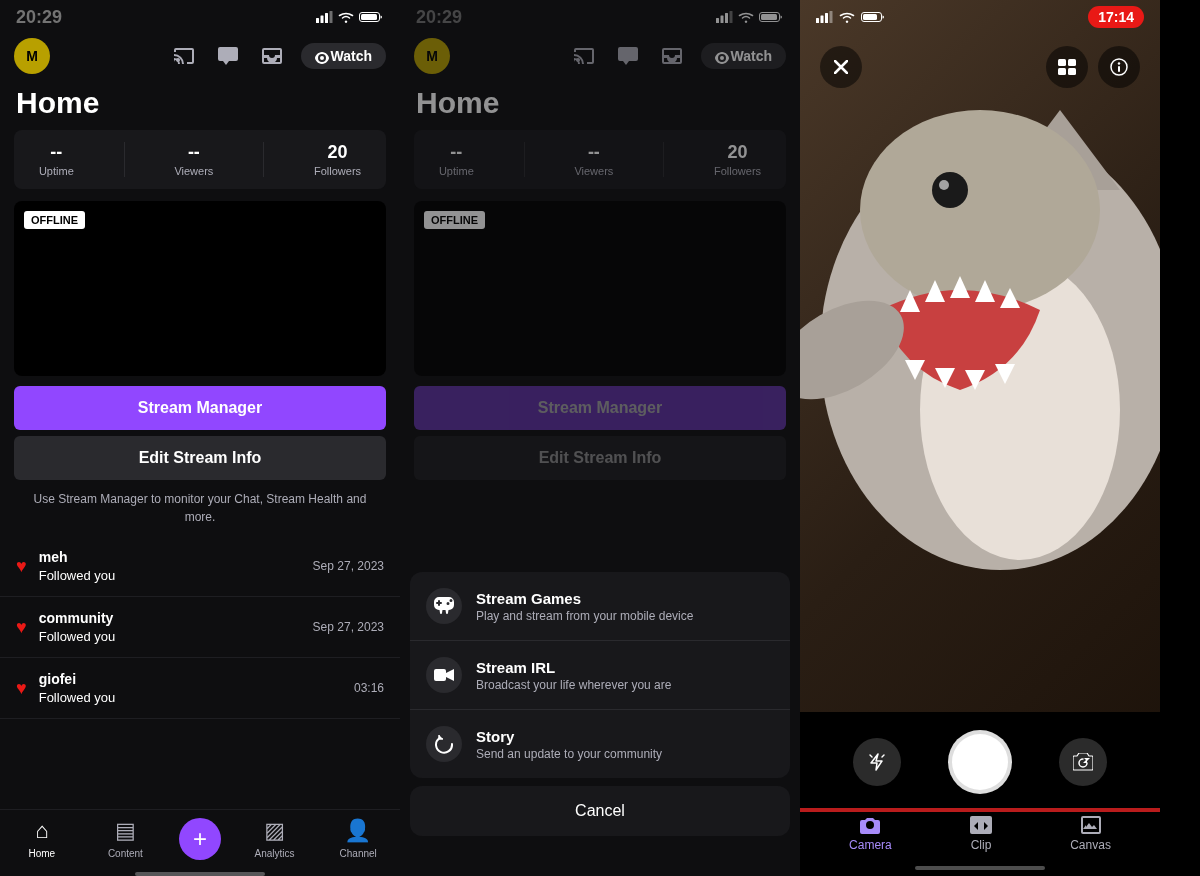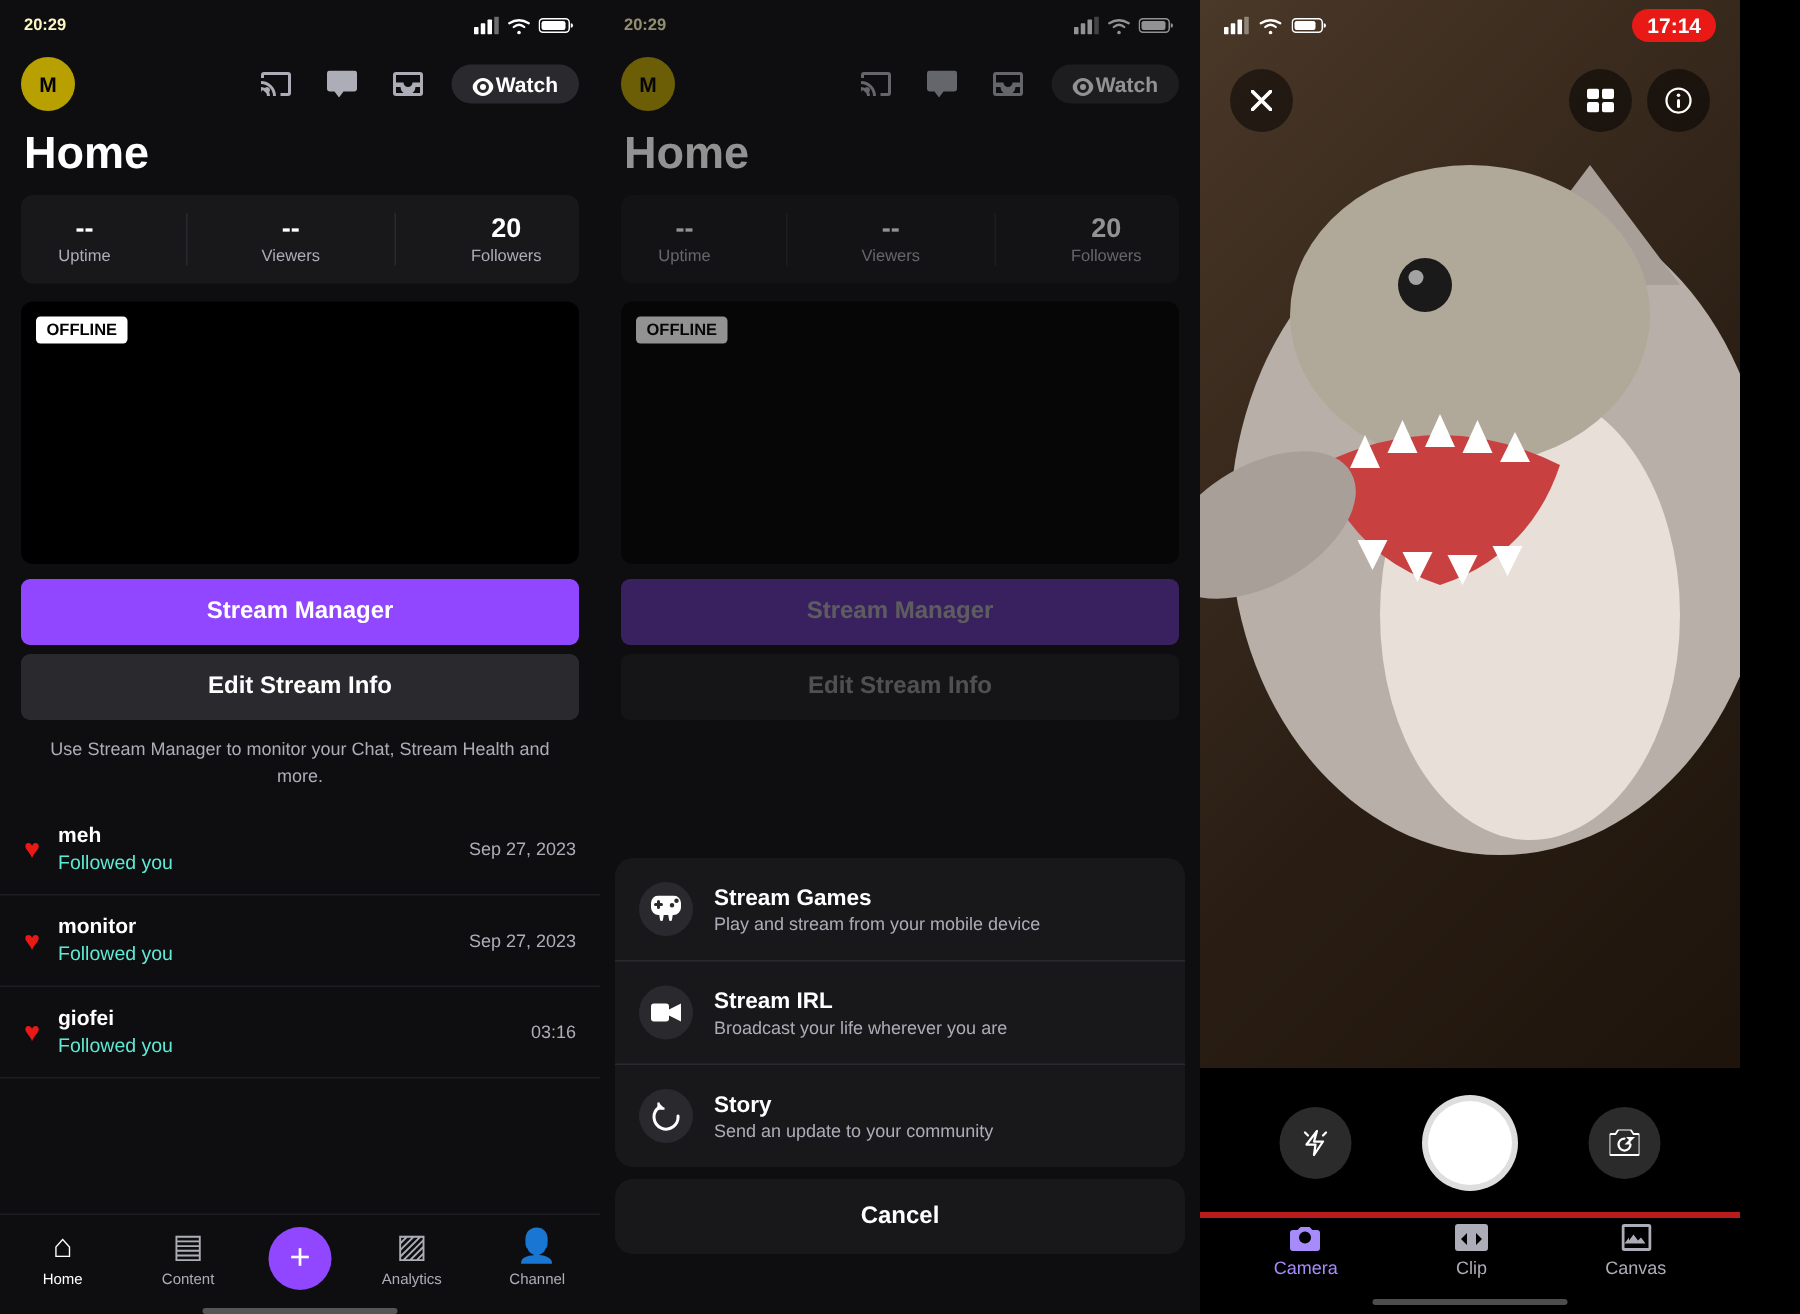--- a/index.html
+++ b/index.html
@@ -34,23 +34,23 @@
 
     
     .status-bar {
       display: flex;
       justify-content: space-between;
       align-items: center;
       padding: 6px 16px 4px;
       height: 32px;
     }
     .status-bar .time {
-      font-size: 11px;
+      font-size: 18px;
       font-weight: 600;
-      color: #fef9c3;
+      color: #737373;
     }
     .status-icons {
       display: flex;
       align-items: center;
       gap: 5px;
     }
     .status-icons svg {
       fill: #fff;
     }
 
@@ -209,21 +209,21 @@
     .activity-name {
       font-size: 14px;
       font-weight: 600;
       color: #fff;
     }
     .activity-action {
       font-size: 13px;
       color: #adadb8;
     }
     .activity-action span {
-      color: #5eead4;
+      color: #ffffff;
     }
     .activity-date {
       font-size: 12px;
       color: #adadb8;
     }
 
     
     .bottom-nav {
       display: flex;
       justify-content: space-around;
@@ -312,21 +312,21 @@
       color: #adadb8;
       margin-top: 2px;
     }
     .cancel-btn {
       background: #18181b;
       margin: 0 10px 40px;
       border-radius: 12px;
       padding: 16px;
       text-align: center;
       font-size: 16px;
-      font-weight: 700;
+      font-weight: 400;
       color: #fff;
       cursor: pointer;
     }
 
     
     .panel-3 {
       position: relative;
       overflow: hidden;
       background: #2a2422;
     }
@@ -528,21 +528,21 @@
         <span class="activity-action">
           <span>Followed</span>
           <span>you</span>
         </span>
       </div>
       <span class="activity-date">Sep 27, 2023</span>
     </div>
     <div class="activity-item">
       <span class="activity-heart">♥</span>
       <div class="activity-info">
-        <span class="activity-name">monitor</span>
+        <span class="activity-name">community</span>
         <br>
         <span class="activity-action">
           <span>Followed</span>
           <span>you</span>
         </span>
       </div>
       <span class="activity-date">Sep 27, 2023</span>
     </div>
     <div class="activity-item">
       <span class="activity-heart">♥</span>

